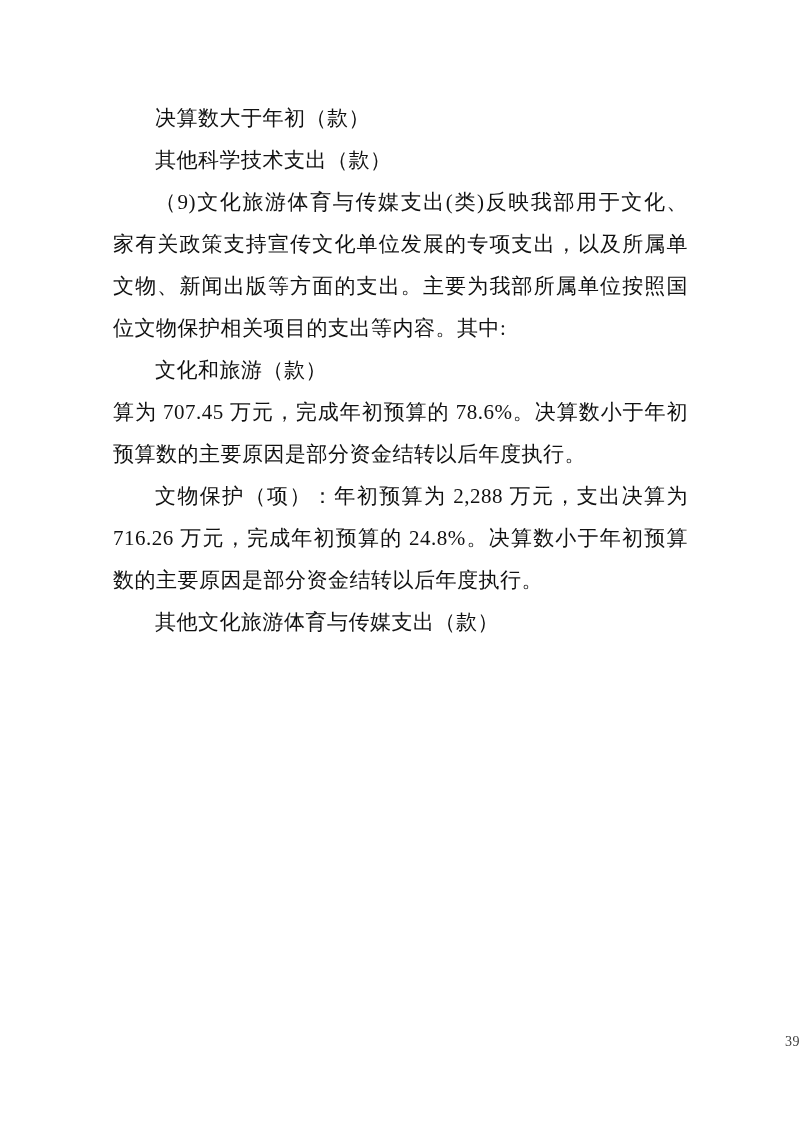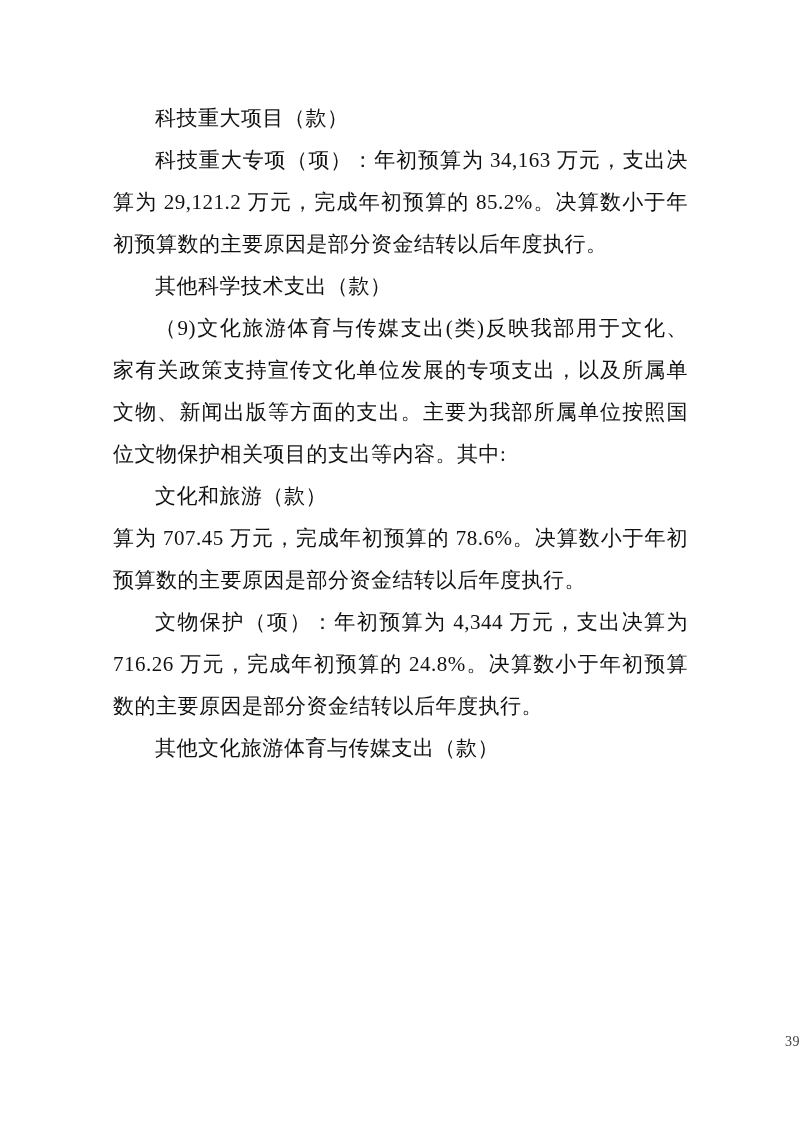--- a/index.html
+++ b/index.html
@@ -52,45 +52,40 @@
     color: var(--page-number-color, #3d3d3d);
     letter-spacing: 0.5px;
   }
 </style>
 </head>
 <body>
 
 <div class="page">
   <div class="content">
       <div class="para">
-        <div class="line indent">科技重大项目（款）</div>
-      </div>
-      <div class="para">
-        <div class="line indent fill">科技重大专项（项）：年初预算为 34,163 万元，支出决</div>
-        <div class="line fill">算为 29,121.2 万元，完成年初预算的 85.2%。决算数小于年</div>
-        <div class="line">初预算数的主要原因是部分资金结转以后年度执行。</div>
+        <div class="line indent">决算数大于年初（款）</div>
       </div>
       <div class="para">
         <div class="line indent">其他科学技术支出（款）</div>
       </div>
       <div class="para">
         <div class="line indent fill">（9)文化旅游体育与传媒支出(类)反映我部用于文化、</div>
         <div class="line fill">家有关政策支持宣传文化单位发展的专项支出，以及所属单</div>
         <div class="line fill">文物、新闻出版等方面的支出。主要为我部所属单位按照国</div>
         <div class="line">位文物保护相关项目的支出等内容。其中:</div>
       </div>
       <div class="para">
         <div class="line indent">文化和旅游（款）</div>
       </div>
       <div class="para">
         <div class="line fill">算为 707.45 万元，完成年初预算的 78.6%。决算数小于年初</div>
         <div class="line">预算数的主要原因是部分资金结转以后年度执行。</div>
       </div>
       <div class="para">
-        <div class="line indent fill">文物保护（项）：年初预算为 4,344 万元，支出决算为</div>
+        <div class="line indent fill">文物保护（项）：年初预算为 2,288 万元，支出决算为</div>
         <div class="line fill">716.26 万元，完成年初预算的 24.8%。决算数小于年初预算</div>
         <div class="line">数的主要原因是部分资金结转以后年度执行。</div>
       </div>
       <div class="para">
         <div class="line indent">其他文化旅游体育与传媒支出（款）</div>
       </div>
     </div>
   <div class="page-number">39</div>
 </div>
 

